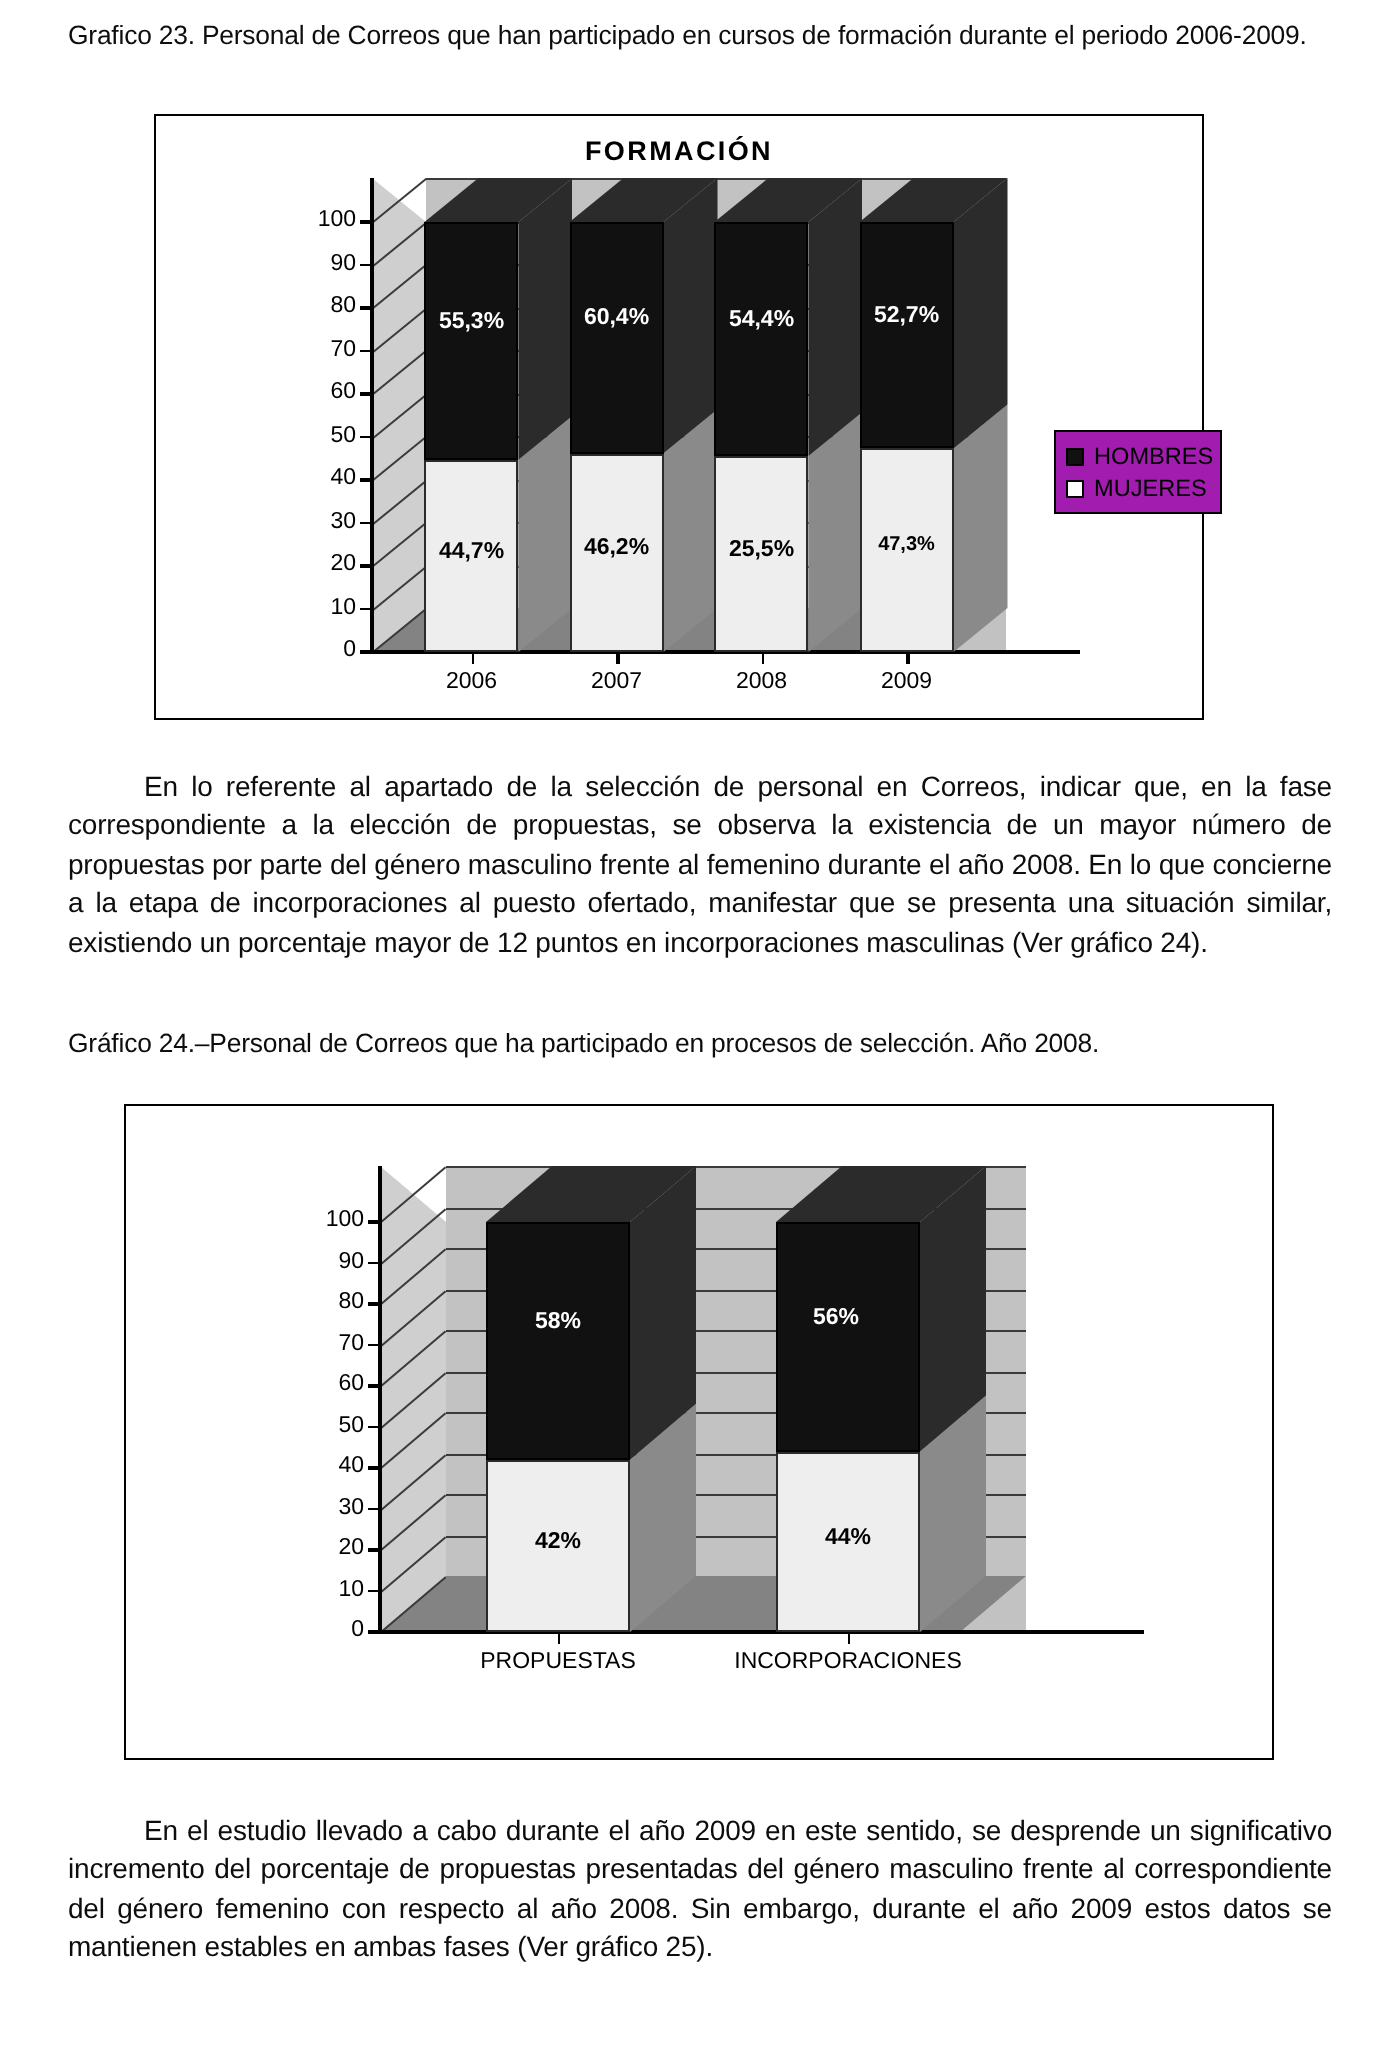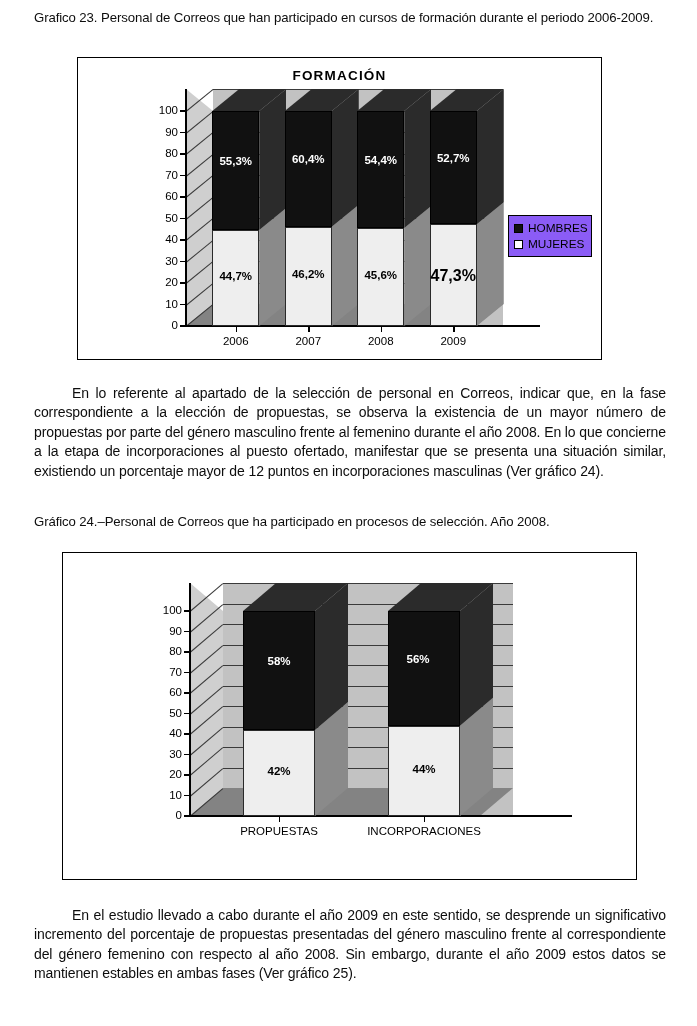--- a/index.html
+++ b/index.html
@@ -66,22 +66,22 @@
   .seg-front{position:absolute;box-sizing:border-box;}
   .seg-side{position:absolute;}
   .seg-top{position:absolute;}
   .seg-label{
     position:absolute;width:100%;text-align:center;
     font-weight:bold;pointer-events:none;
   }
 
   
   .legend{
-    position:absolute;background:#8b5cf6;border:1.3px solid #000;
-    box-sizing:border-box;padding:4px 6px 4px 5px;
+    position:absolute;background:#a21caf;border:1.3px solid #000;
+    box-sizing:border-box;padding:4px 6px 4px 5px;margin-left:19px;
   }
   .legend-row{display:flex;align-items:center;height:16px;}
   .legend-swatch{
     width:9px;height:9px;box-sizing:border-box;
     border:1.1px solid #000;margin-right:5px;flex:0 0 auto;
   }
   .legend-label{font-size:11.8px;color:#000;white-space:nowrap;}
 </style>
 </head>
 <body>
@@ -159,30 +159,30 @@
         <div class="seg-top" style="left:206.75px;top:31px;width:74px;height:22px;background:#2b2b2b;clip-path:polygon(0 100%,27px 0,100% 0,47px 100%);"></div>
         <div class="seg-label" style="left:206.75px;top:210.285px;width:47px;font-size:11.5px;color:#000;">46,2%</div>
         <div class="seg-label" style="left:206.75px;top:95.31px;width:47px;font-size:11.5px;color:#fff;">60,4%</div>
         <div class="tick" style="left:230.25px;top:268px;width:1.3px;height:6px;background:#000000;"></div>
         <div class="xtick-label" style="left:194px;top:277px;width:72.5px;font-size:11.5px;">2007</div>
         <div class="seg-side" style="left:326.25px;top:147.95999999999998px;width:27px;height:120.04000000000002px;background:#8a8a8a;clip-path:polygon(0 22px,100% 0,100% 98.04000000000002px,0 100%);"></div>
         <div class="seg-front" style="left:279.25px;top:169.95999999999998px;width:47px;height:98.04000000000002px;background:#eeeeee;border:1.1px solid #2a2a2a;"></div>
         <div class="seg-side" style="left:326.25px;top:31px;width:27px;height:138.95999999999998px;background:#2b2b2b;clip-path:polygon(0 22px,100% 0,100% 116.95999999999998px,0 100%);"></div>
         <div class="seg-front" style="left:279.25px;top:53px;width:47px;height:116.95999999999998px;background:#111111;border:1.1px solid #000;"></div>
         <div class="seg-top" style="left:279.25px;top:31px;width:74px;height:22px;background:#2b2b2b;clip-path:polygon(0 100%,27px 0,100% 0,47px 100%);"></div>
-        <div class="seg-label" style="left:279.25px;top:210.92999999999998px;width:47px;font-size:11.5px;color:#000;">45,6%</div>
+        <div class="seg-label" style="left:279.25px;top:210.92999999999998px;width:47px;font-size:11.5px;color:#000;">25,5%</div>
         <div class="seg-label" style="left:279.25px;top:95.95499999999998px;width:47px;font-size:11.5px;color:#fff;">54,4%</div>
         <div class="tick" style="left:302.75px;top:268px;width:1.3px;height:6px;background:#000000;"></div>
         <div class="xtick-label" style="left:266.5px;top:277px;width:72.5px;font-size:11.5px;">2008</div>
         <div class="seg-side" style="left:398.75px;top:144.305px;width:27px;height:123.695px;background:#8a8a8a;clip-path:polygon(0 22px,100% 0,100% 101.695px,0 100%);"></div>
         <div class="seg-front" style="left:351.75px;top:166.305px;width:47px;height:101.695px;background:#eeeeee;border:1.1px solid #2a2a2a;"></div>
         <div class="seg-side" style="left:398.75px;top:31px;width:27px;height:135.305px;background:#2b2b2b;clip-path:polygon(0 22px,100% 0,100% 113.305px,0 100%);"></div>
         <div class="seg-front" style="left:351.75px;top:53px;width:47px;height:113.305px;background:#111111;border:1.1px solid #000;"></div>
         <div class="seg-top" style="left:351.75px;top:31px;width:74px;height:22px;background:#2b2b2b;clip-path:polygon(0 100%,27px 0,100% 0,47px 100%);"></div>
-        <div class="seg-label" style="left:351.75px;top:209.1025px;width:47px;font-size:16px;color:#000;">47,3%</div>
+        <div class="seg-label" style="left:351.75px;top:209.1025px;width:47px;font-size:10px;color:#000;">47,3%</div>
         <div class="seg-label" style="left:351.75px;top:94.1275px;width:47px;font-size:11.5px;color:#fff;">52,7%</div>
         <div class="tick" style="left:375.25px;top:268px;width:1.3px;height:6px;background:#000000;"></div>
         <div class="xtick-label" style="left:339px;top:277px;width:72.5px;font-size:11.5px;">2009</div>
       </div>
     <div class="legend" id="legend1" style="left:430px;top:157px;width:84px;">
         <div class="legend-row">
           <span class="legend-swatch" style="background: rgb(17, 17, 17);"></span>
           <span class="legend-label">HOMBRES</span>
         </div>
         <div class="legend-row">

